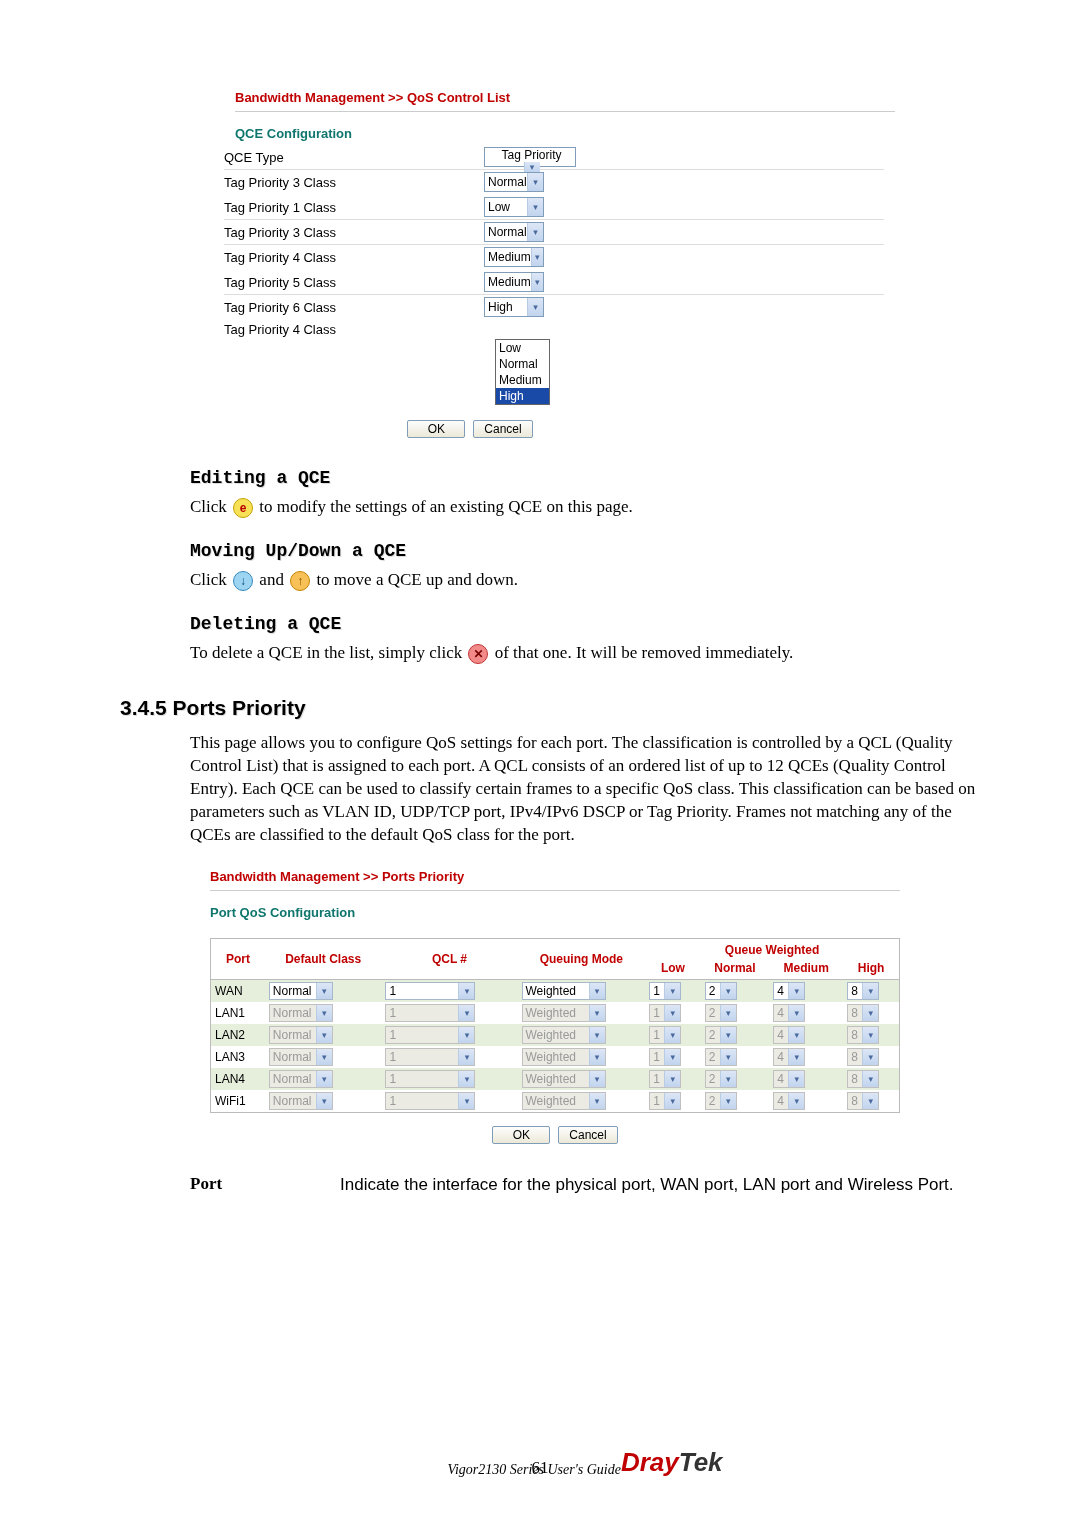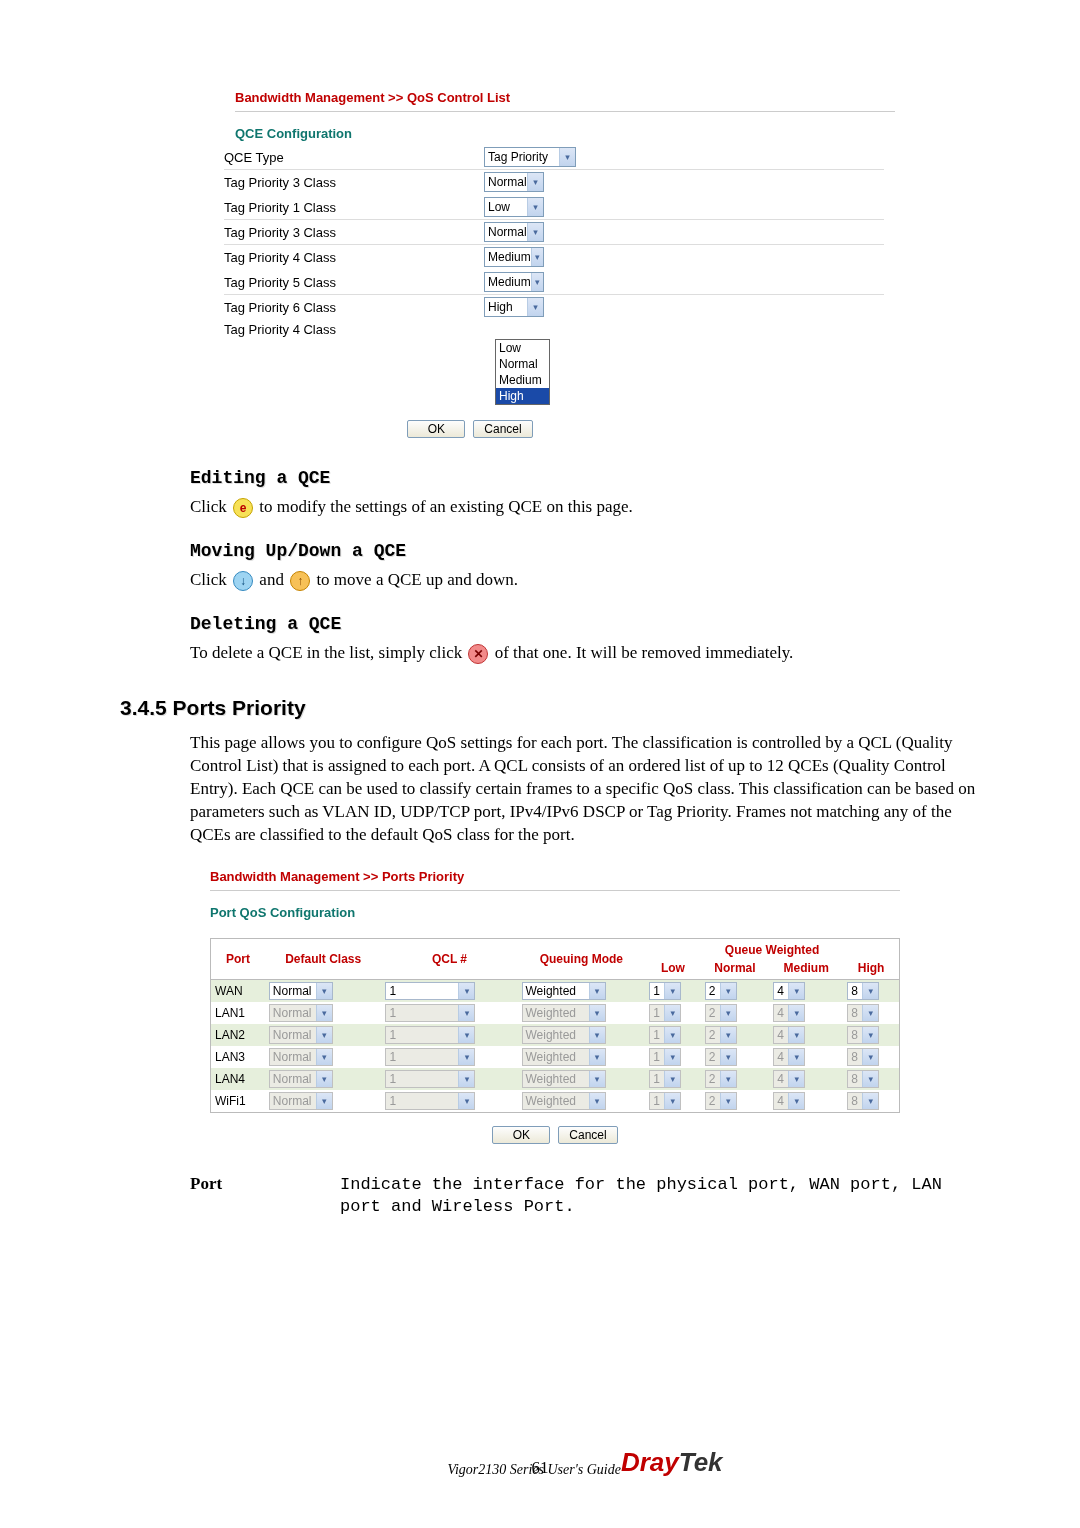--- a/index.html
+++ b/index.html
@@ -159,21 +159,21 @@
     border: 1px solid #a8b8cc;
     background: #fff;
     height: 18px;
     font-size: 12px;
     padding: 0 0 0 3px;
   }
   .sel-mini.disabled { background: #ebebe4; border-color: #c0c0c0; }
   .sel-mini .sel-arrow { height: 16px; }
   dl.desc { display: flex; margin-top: 28px; }
   dl.desc dt { width: 150px; font-family: "Times New Roman", serif; font-weight: bold; font-size: 17px;}
-  dl.desc dd { flex: 1; font-family: Liberation Mono, monospace; font-size: 17px; line-height: 1.35;}
+  dl.desc dd { flex: 1; font-family: Liberation Sans, sans-serif; font-size: 17px; line-height: 1.35;}
   .footer {
     position: absolute;
     bottom: 50px;
     left: 0; right: 0;
     padding: 0 100px 0 190px;
     display: flex;
     justify-content: center;
     align-items: flex-end;
   }
   .footer-left { font-style: italic; font-size: 14px; }
@@ -186,21 +186,21 @@
 
 <div class="breadcrumb">Bandwidth Management &gt;&gt; QoS Control List</div>
 <hr class="sec-divider">
 
 <div class="section-sub">QCE Configuration</div>
 
 <table class="qce-config">
 <tbody id="qce-body">
       <tr class="sep">
         <td>QCE Type</td>
-        <td><span class="sel-box" style="width: 92px;">
+        <td><span class="sel-box" style="width: 92px; flex-direction: column;">
             <span>Tag Priority</span>
             <span class="sel-arrow">▾</span>
           </span></td>
       </tr>
       <tr>
         <td>Tag Priority 3 Class</td>
         <td><span class="sel-box" style="width: 60px;">
             <span>Normal</span>
             <span class="sel-arrow">▾</span>
           </span></td>

